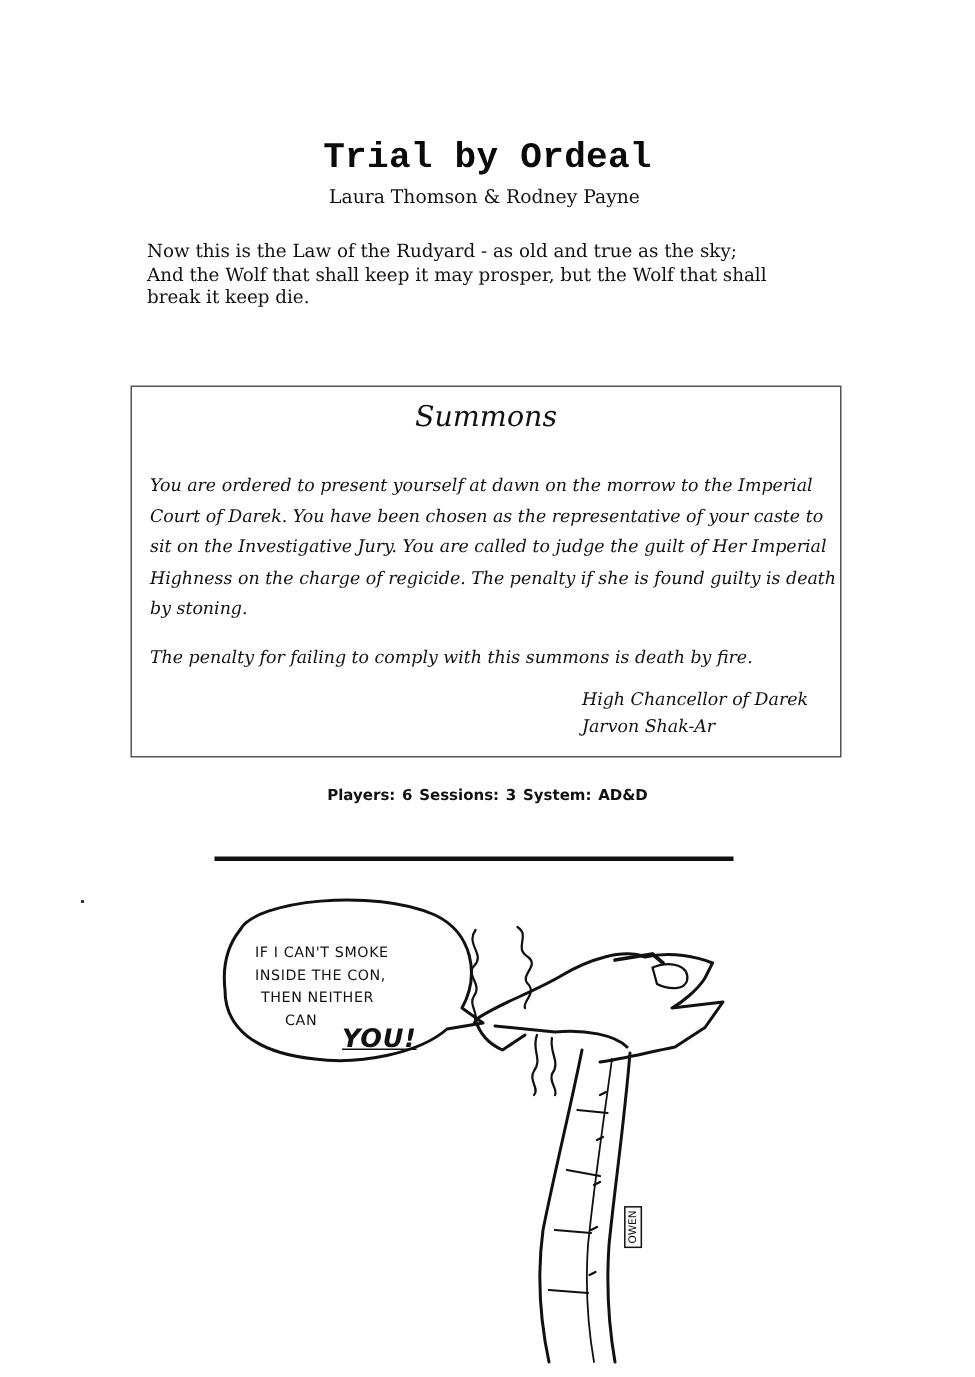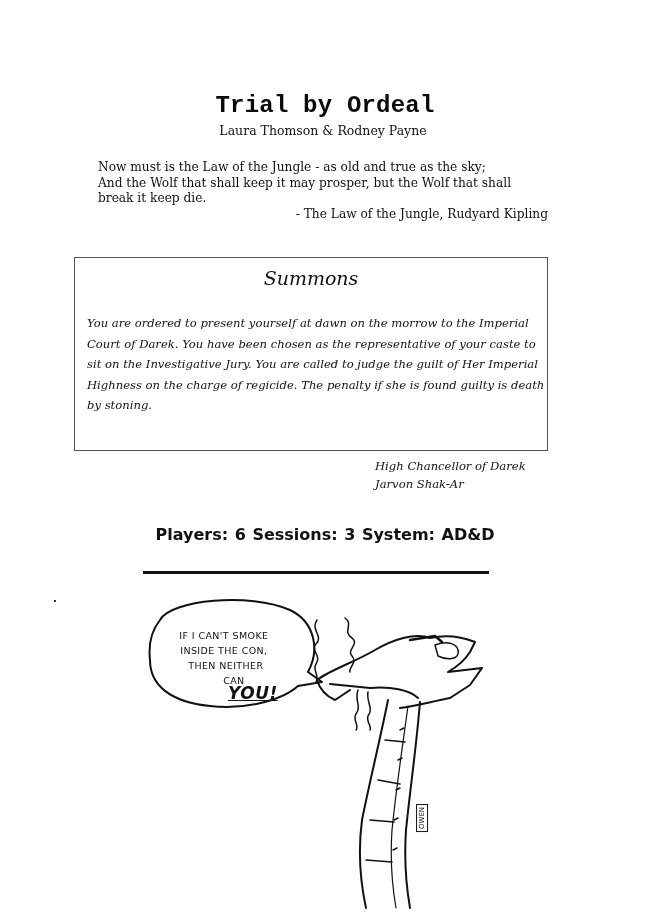--- a/index.html
+++ b/index.html
@@ -48,24 +48,24 @@
     }
     .epigraph .line { display: block; white-space: nowrap; }
     .epigraph .attribution {
       display: block;
       text-align: right;
       padding-right: 10px;
       white-space: nowrap;
     }
     .summons-box {
       position: absolute;
-      left: 74px;
+      left: 87px;
       top: 257px;
       width: 474px;
-      height: 194px;
+      height: 248px;
       border: 1.5px solid #555;
       box-sizing: border-box;
     }
     .summons-title {
       position: absolute;
       left: 0;
       width: 100%;
       top: 9px;
       text-align: center;
       font-family: "DejaVu Serif", serif;
@@ -98,21 +98,21 @@
     }
     .signature span { display: block; }
     .meta {
       position: absolute;
       left: 0;
       width: 650px;
       top: 525px;
       text-align: center;
       font-family: "DejaVu Sans", sans-serif;
       font-weight: bold;
-      font-size: 16px;
+      font-size: 10px;
       color: #111;
       word-spacing: 1px;
     }
     .rule {
       position: absolute;
       left: 143px;
       top: 571px;
       width: 346px;
       height: 3px;
       background: #111;
@@ -134,21 +134,21 @@
     }
     .balloon-text {
       position: absolute;
       font-family: "DejaVu Sans", sans-serif;
       font-size: 9.5px;
       letter-spacing: 0.4px;
       color: #111;
       line-height: 15px;
       text-transform: uppercase;
     }
-    .balloon-text .l { display: block; white-space: nowrap; text-align: center; }
+    .balloon-text .l { display: block; white-space: nowrap; }
     .balloon-text .big {
       display: block;
       font-size: 17px;
       font-style: italic;
       font-weight: bold;
       margin-left: 58px;
       margin-top: -2px;
       letter-spacing: 0.5px;
       text-decoration: underline;
     }
@@ -163,30 +163,30 @@
       color: #111;
     }
   </style>
 </head>
 <body>
 
 <div class="title">Trial by Ordeal</div>
 <div class="authors">Laura Thomson &amp; Rodney Payne</div>
 
 <div class="epigraph">
-  <span class="line">Now must is the Law of the Jungle - as old and true as the sky;</span>
+  <span class="line">Now this is the Law of the Rudyard - as old and true as the sky;</span>
   <span class="line">And the Wolf that shall keep it may prosper, but the Wolf that shall</span>
   <span class="line">break it keep die.</span>
-  <span class="attribution">- The Law of the Jungle, Rudyard Kipling</span>
 </div>
 
 <div class="summons-box">
   <div class="summons-title">Summons</div>
   <div class="summons-body">
     <span class="para">You are ordered to present yourself at dawn on the morrow to the Imperial Court of Darek.  You have been chosen as the representative of your caste to sit on the Investigative Jury.  You are called to judge the guilt of Her Imperial Highness on the charge of regicide.  The penalty if she is found guilty is death by stoning.</span>
+    <span class="para">The penalty for failing to comply with this summons is death by fire.</span>
   </div>
   <div class="signature">
     <span>High Chancellor of Darek</span>
     <span>Jarvon Shak-Ar</span>
   </div>
 </div>
 
 <div class="meta">Players: 6 Sessions: 3 System: AD&amp;D</div>
 
 <div class="rule"></div>

